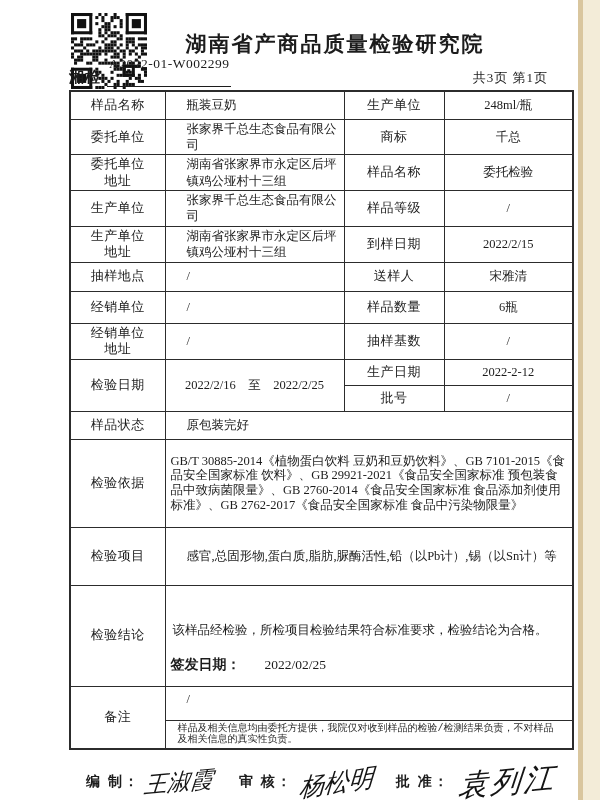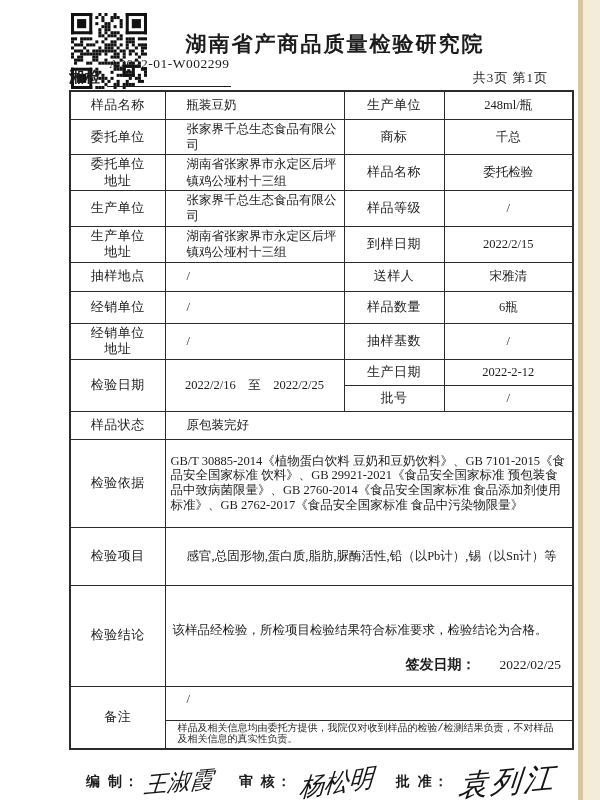--- a/index.html
+++ b/index.html
@@ -45,21 +45,21 @@
     font-weight:normal;text-align:center;font-size:13px;line-height:1.25;
     white-space:pre-line;letter-spacing:0.5px;
   }
   .val{font-size:12.5px;line-height:1.3;}
   .left{text-align:left;padding-left:21px;}
   .center{text-align:center;}
   .pre{white-space:pre;}
   .basis{font-size:12.5px;line-height:14.6px;padding:14px 5px;}
   .concl-cell{vertical-align:top;padding:12px 5px;}
   .concl-text{margin-top:24px;font-size:12.5px;text-align:left;padding-left:2px;}
-  .issue-line{margin-top:16px;text-align:right;padding-right:6px;}
+  .issue-line{margin-top:16px;text-align:left;padding-right:6px;}
   .issue-label{font-family:"Liberation Sans","DejaVu Sans",sans-serif;font-weight:bold;font-size:14px;}
   .issue-value{font-size:13.5px;margin-left:20px;}
   .fineprint{
     font-family:Liberation Mono, monospace;
     font-size:10px;line-height:1.15;color:#2a2a2a;padding:2px 12px;vertical-align:middle;
   }
 
   
   .sig-row{
     margin:12px 0 0 86px;display:flex;align-items:center;

